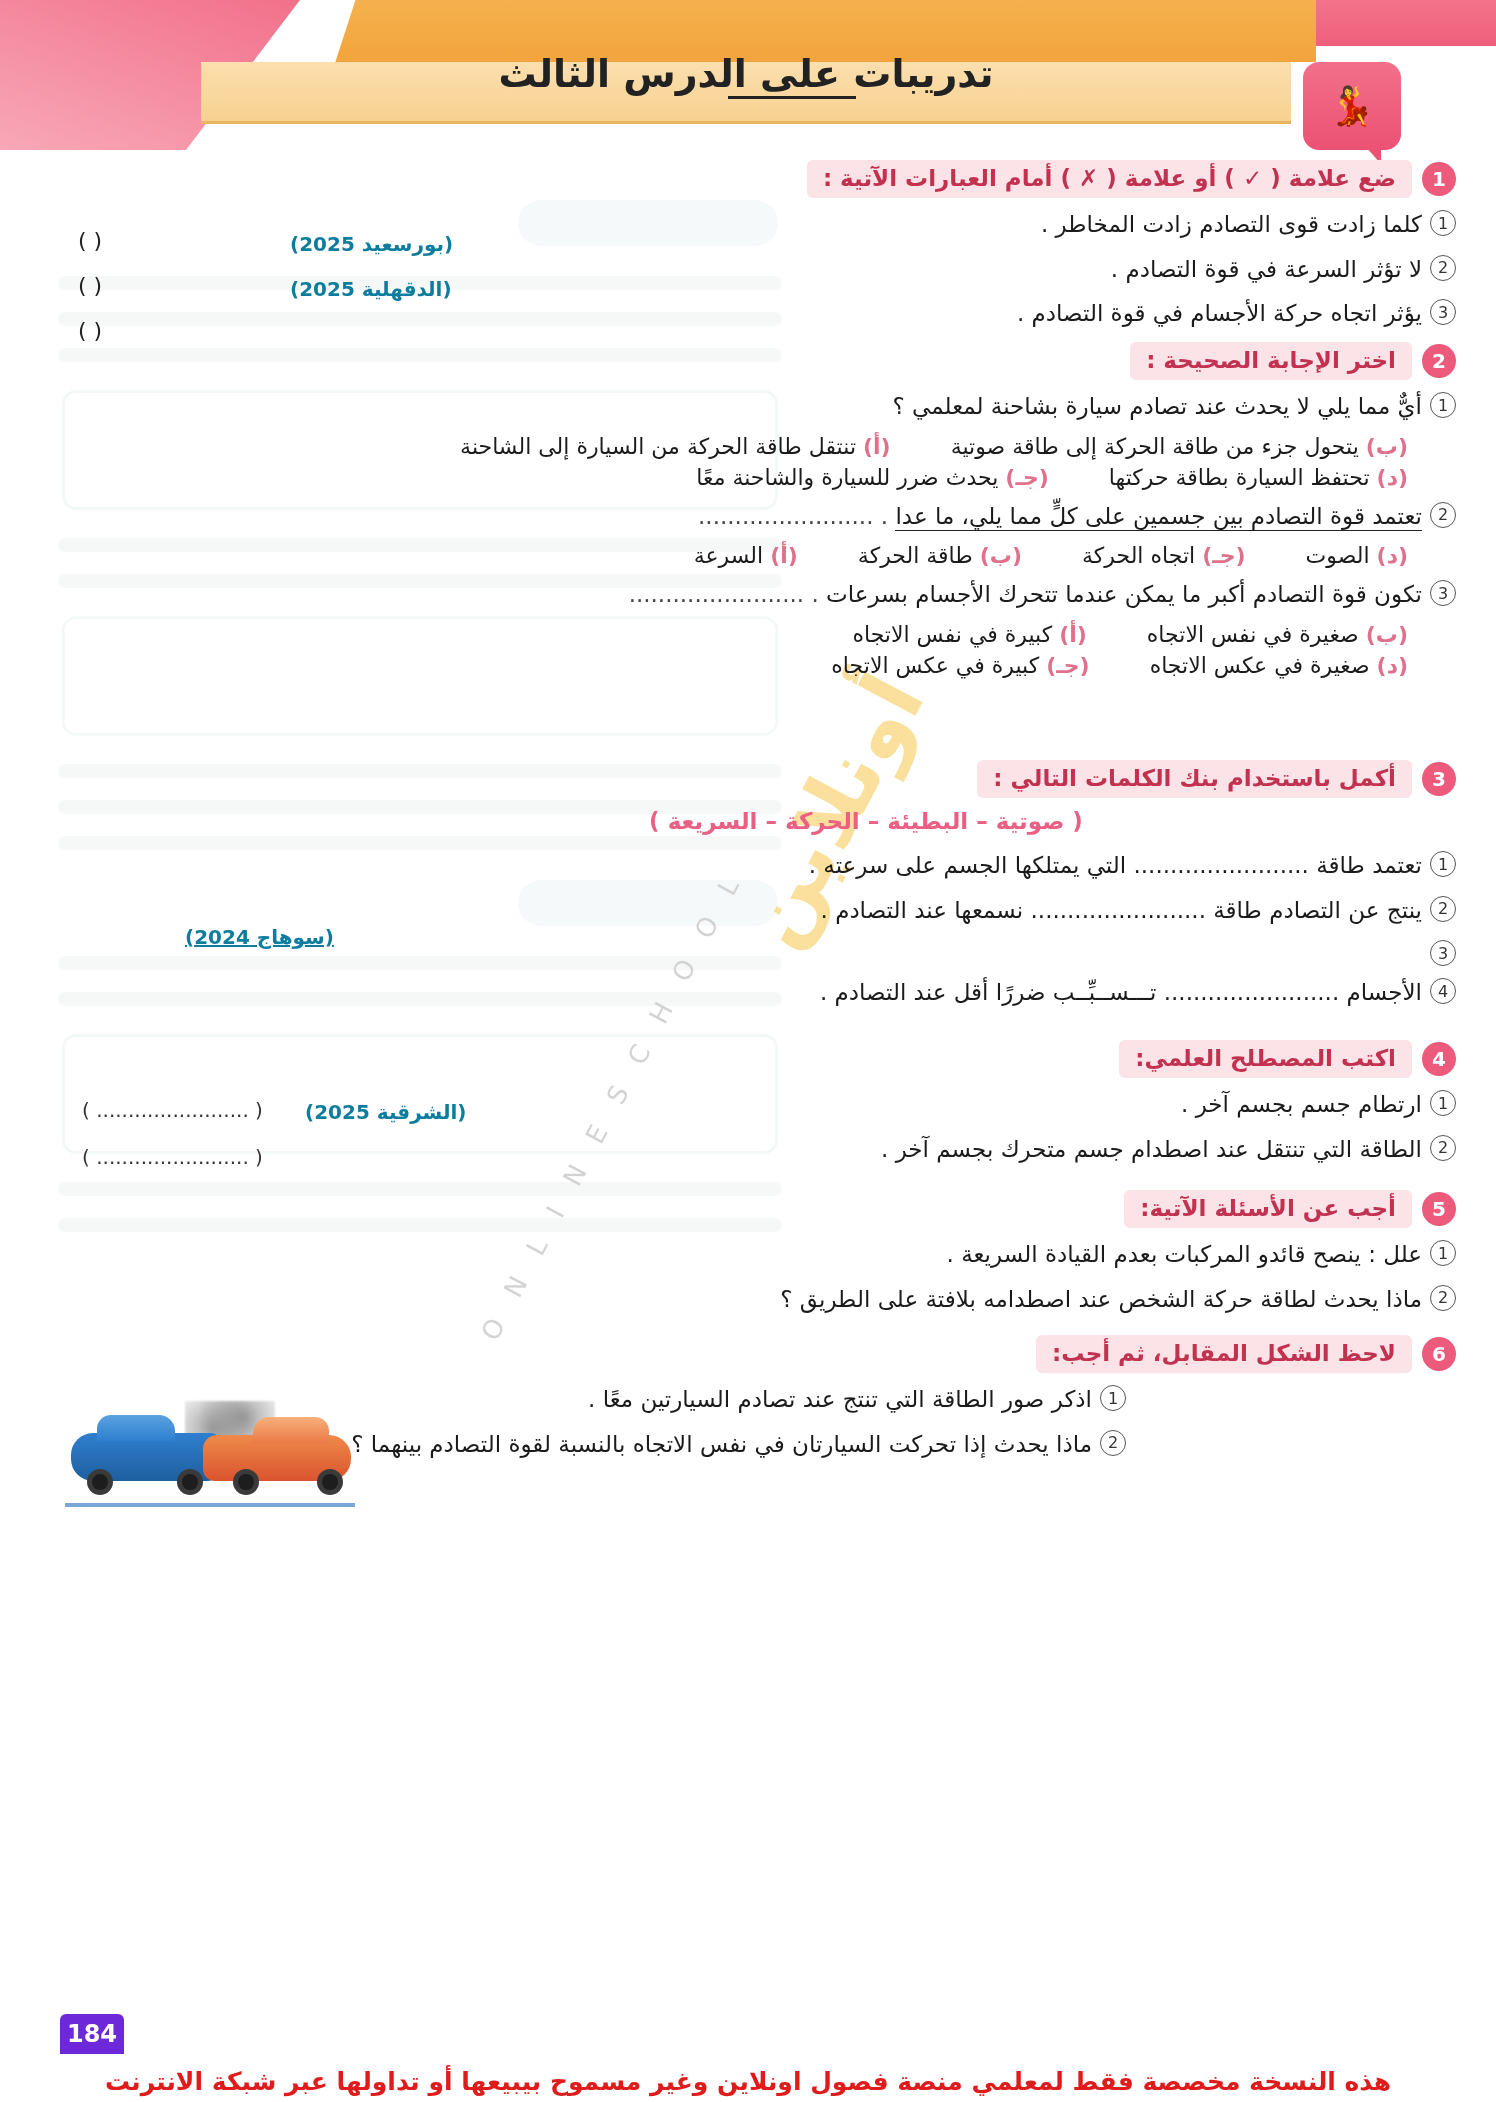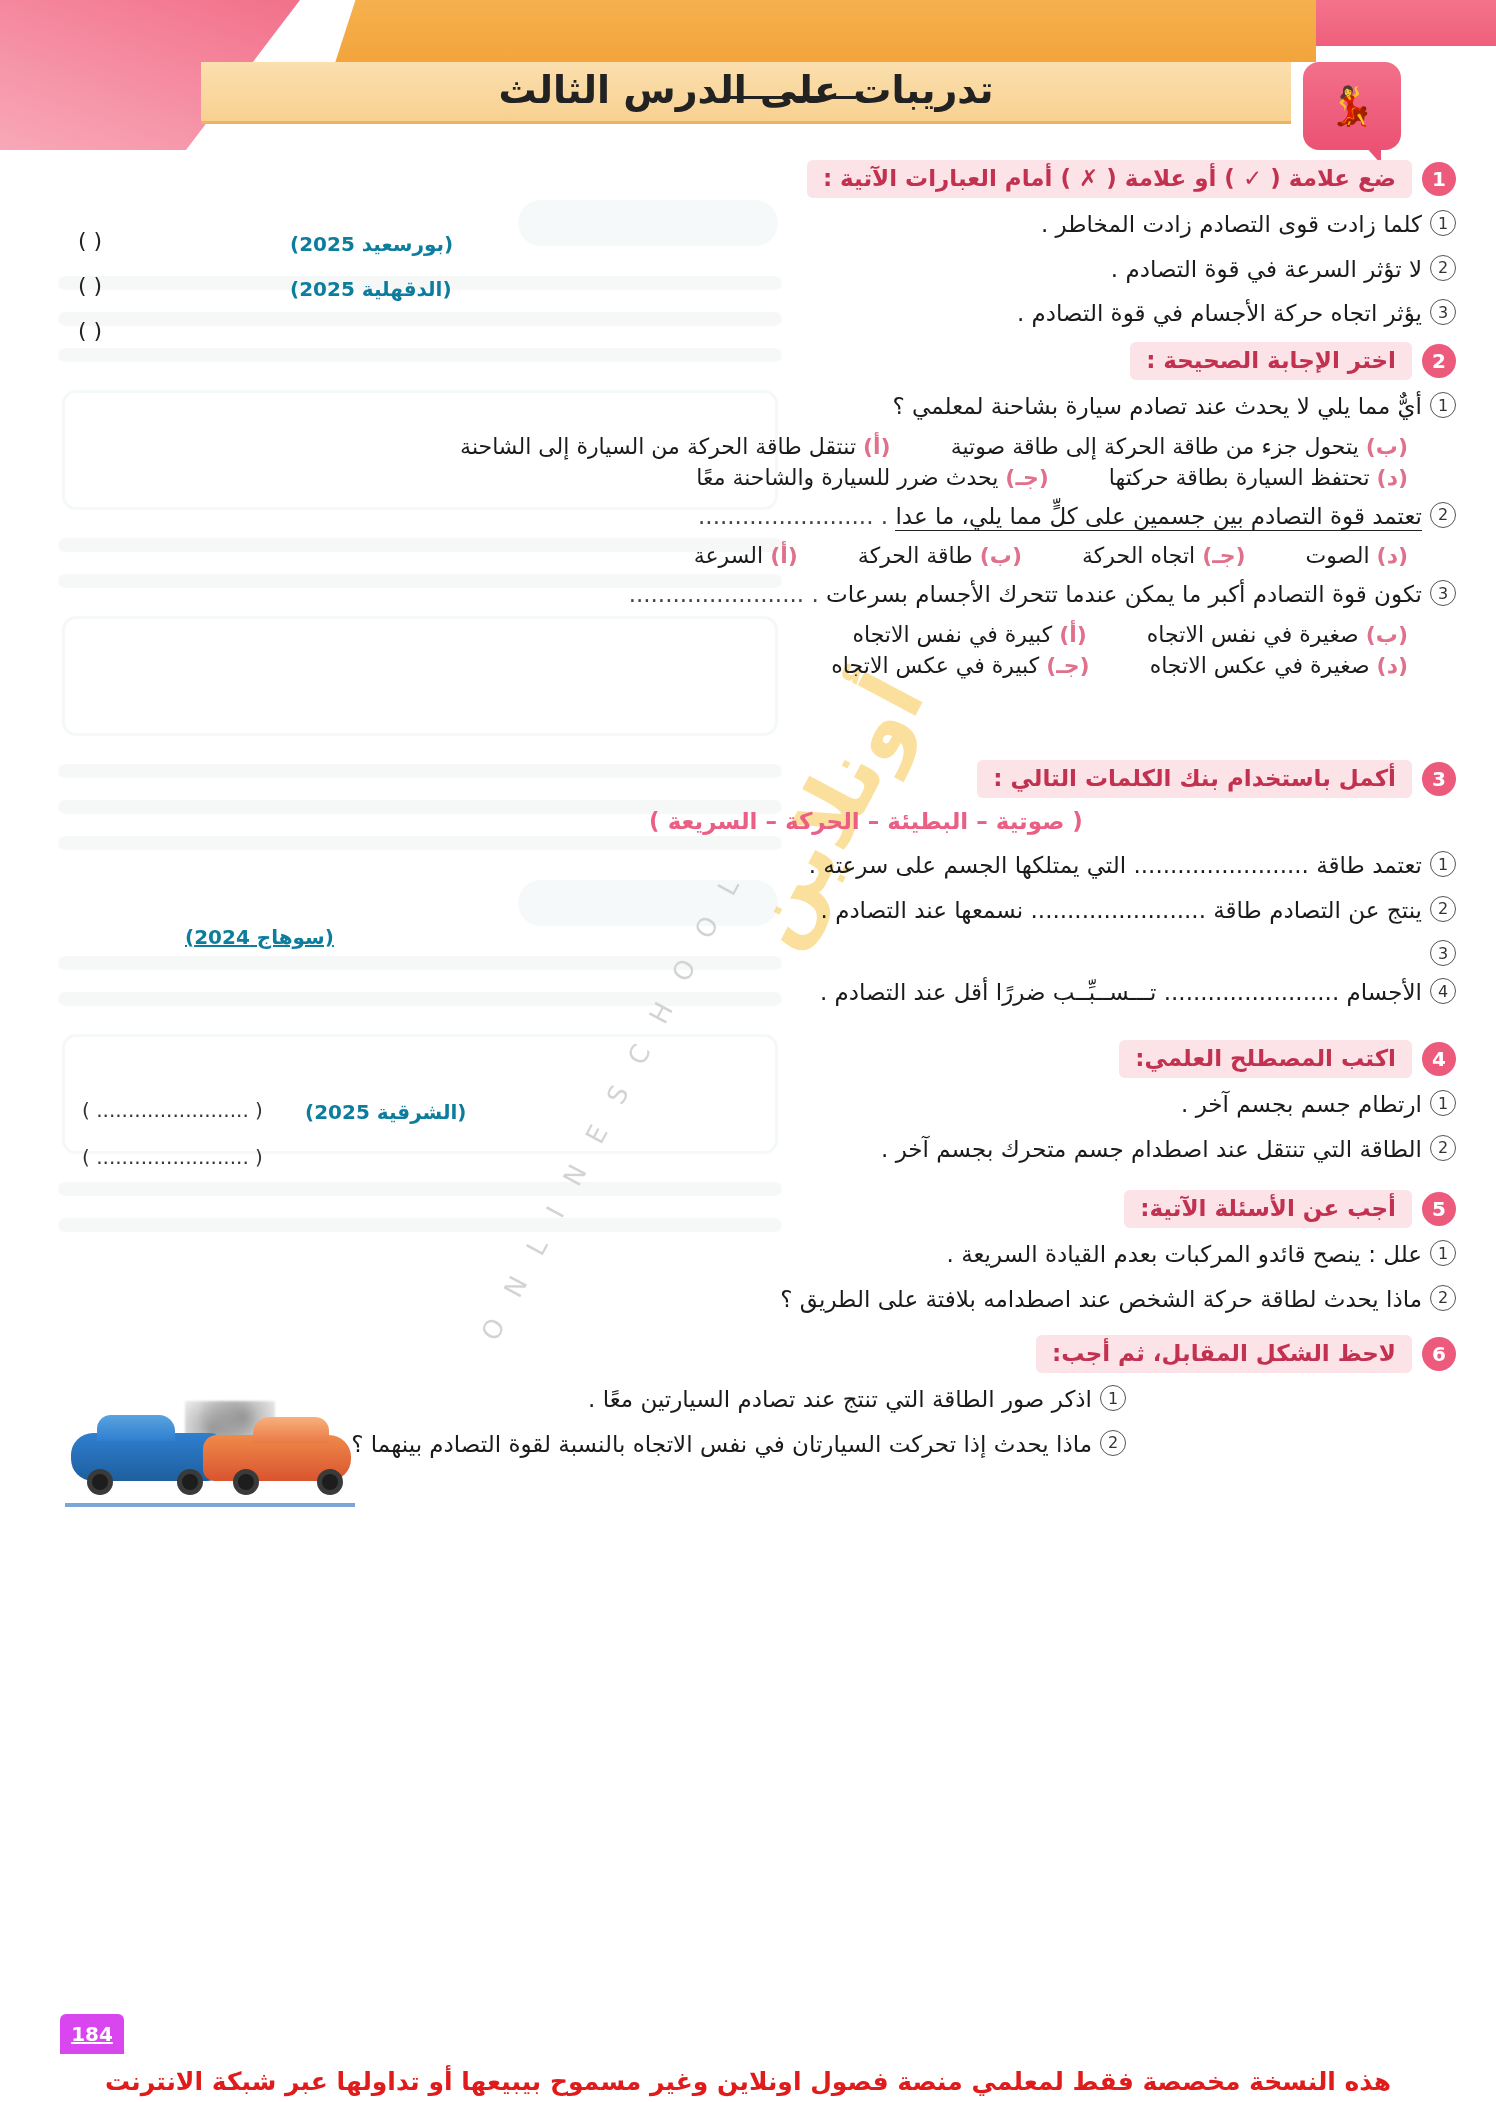--- a/index.html
+++ b/index.html
@@ -32,21 +32,21 @@
     position:absolute; top:0; right:1160px; width:240px; height:120px;
     background:#ffffff;
     transform:skewX(-18deg);
   }
   .title-plate {
     position:absolute; top:62px; right:205px; width:1090px; height:62px;
     background:linear-gradient(180deg,#fbdfae,#f8d191);
     border-bottom:3px solid #e9b463;
   }
   .title-text {
-    position:absolute; top:68px; right:250px; width:1000px;
+    position:absolute; top:52px; right:250px; width:1000px;
     text-align:center;
     font-family:"DejaVu Sans", sans-serif;
     font-size:38px; font-weight:bold; color:#222; letter-spacing:0px;
     direction:rtl;
   }
   .title-strike {
     position:absolute; top:96px; right:640px; width:128px; height:3px;
     background:#222;
   }
   .mascot {
@@ -168,23 +168,23 @@
   .w1{ left:22px; top:74px;} .w2{ left:112px; top:74px;} .w3{ left:168px; top:74px;} .w4{ left:252px; top:74px;}
   .smoke { position:absolute; left:120px; top:6px; width:90px; height:46px;
     background:radial-gradient(circle at 30% 60%, rgba(90,90,90,.55), rgba(120,120,120,0) 70%),
                radial-gradient(circle at 65% 35%, rgba(70,70,70,.5), rgba(120,120,120,0) 70%);
     filter:blur(1px); }
   .road { position:absolute; left:0; top:108px; width:290px; height:4px; background:#7aa7d8; }
 
   
   .pagenum {
     position:absolute; left:60px; bottom:48px; width:64px; height:40px;
-    background:#d946ef; color:#fff; font-size:20px; font-weight:bold;
+    background:#6d28d9; color:#fff; font-size:24px; font-weight:bold;
     border-radius:6px 6px 0 0;
-    display:flex; align-items:center; justify-content:center;text-decoration:underline;
+    display:flex; align-items:center; justify-content:center;
   }
   .footer-note {
     position:absolute; bottom:6px; right:0; width:1496px; text-align:center;
     color:#e01b1b; font-weight:bold; font-size:25px; direction:rtl;
   }
 </style>
 </head>
 <body>
 
 <div class="top-band">

